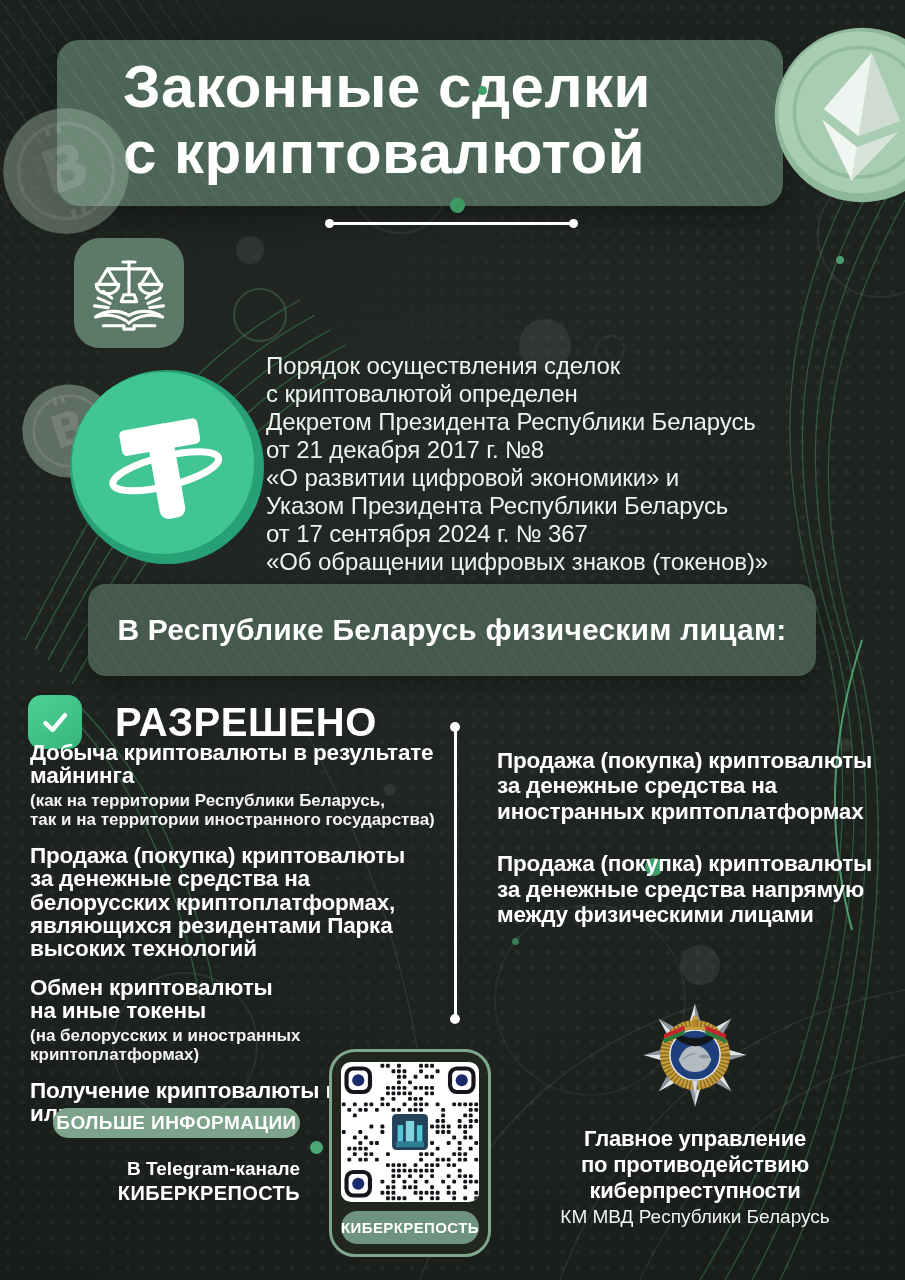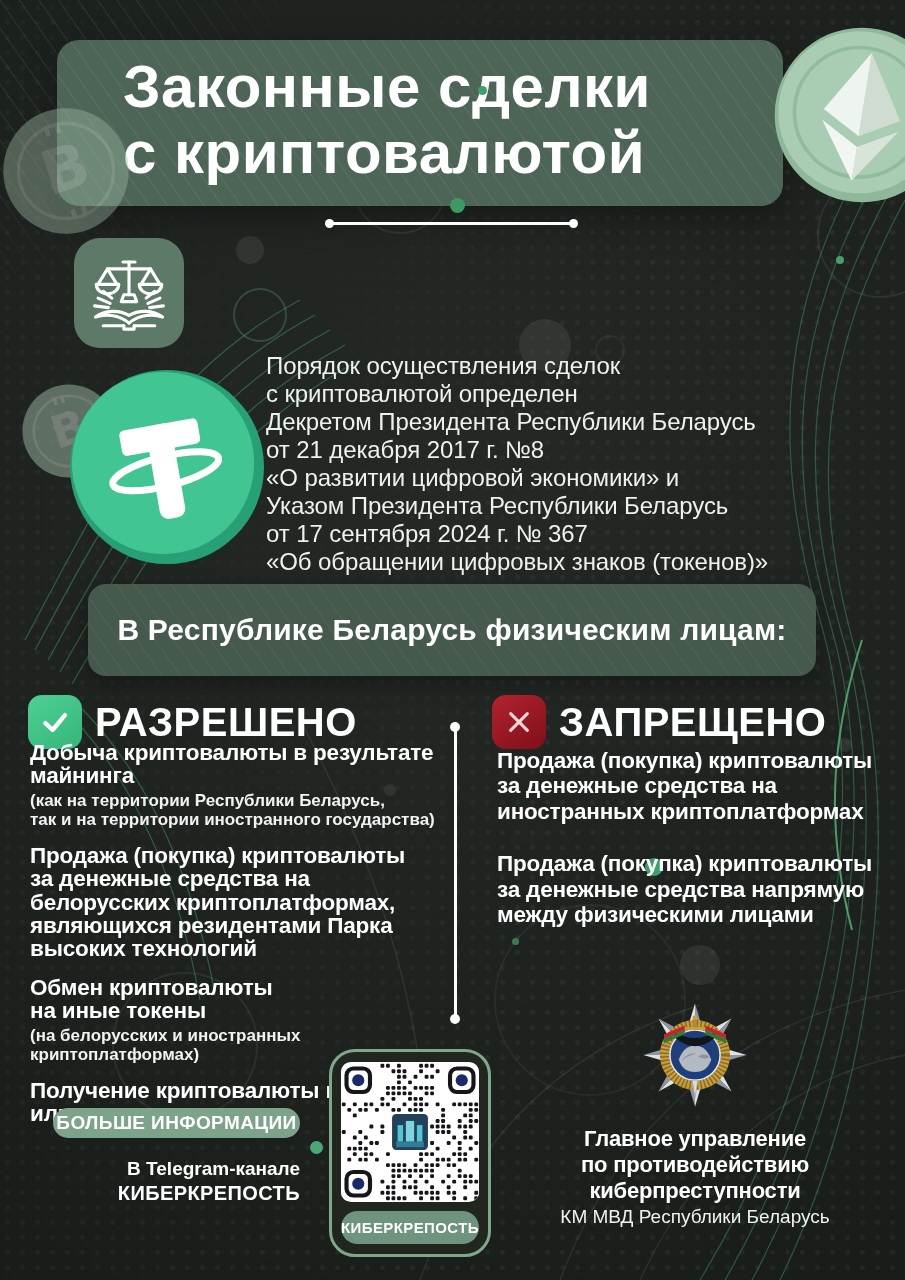--- a/index.html
+++ b/index.html
@@ -66,21 +66,21 @@
 
   
   .band{position:absolute;left:88px;top:584px;width:728px;height:92px;z-index:2;
     background:#46594d;border-radius:18px;display:flex;align-items:center;justify-content:center;
     box-shadow:0 8px 22px rgba(0,0,0,.3);}
   .band::after{content:"";position:absolute;inset:0;border-radius:18px;
     background:repeating-linear-gradient(55deg, rgba(255,255,255,.04) 0 1.5px, transparent 1.5px 15px);}
   .band-text{font-size:30px;font-weight:700;letter-spacing:.2px;}
 
   
-  .col-head{position:absolute;z-index:2;display:flex;align-items:center;gap:13px;text-align:center;}
+  .col-head{position:absolute;z-index:2;display:flex;align-items:center;gap:33px;text-align:center;}
   .col-head .badge{width:54px;height:54px;border-radius:14px;display:flex;align-items:center;justify-content:center;flex:0 0 auto;}
   .badge-ok{background:linear-gradient(145deg,#4ed096,#35b578);}
   .badge-no{background:linear-gradient(145deg,#b3232e,#7e0f19);}
   .col-head .hd{font-size:40px;font-weight:800;letter-spacing:.5px;}
   .head-ok{left:28px;top:695px;}
   .head-no{left:492px;top:695px;}
 
   .list{position:absolute;z-index:2;display:flex;flex-direction:column;}
   .list-ok{left:30px;top:741px;width:425px;gap:15px;}
   .list-no{left:497px;top:748px;width:395px;gap:27px;}
@@ -301,28 +301,20 @@
 
     </div>
   </div>
 
   <div class="v-conn">
     <div class="bar"></div>
       <div class="d1"></div>
       <div class="d2"></div>
   </div>
 
-  <div class="col-head head-no">
-    <div class="badge badge-no">
-      <svg width="38" height="38" viewBox="0 0 100 100" fill="none" stroke="#f4d9d9" stroke-width="8" stroke-linecap="round">
-        <path d="M28 28 L72 72 M72 28 L28 72"></path>
-      </svg>
-    </div>
-    <div class="hd">ЗАПРЕЩЕНО</div>
-  </div>
   <div class="list list-no">
     <div class="item">
       <div class="item-text">Продажа (покупка) криптовалюты
 за денежные средства на
 иностранных криптоплатформах</div>
     </div>
     <div class="item">
       <div class="item-text">Продажа (покупка) криптовалюты
 за денежные средства напрямую
 между физическими лицами</div>

